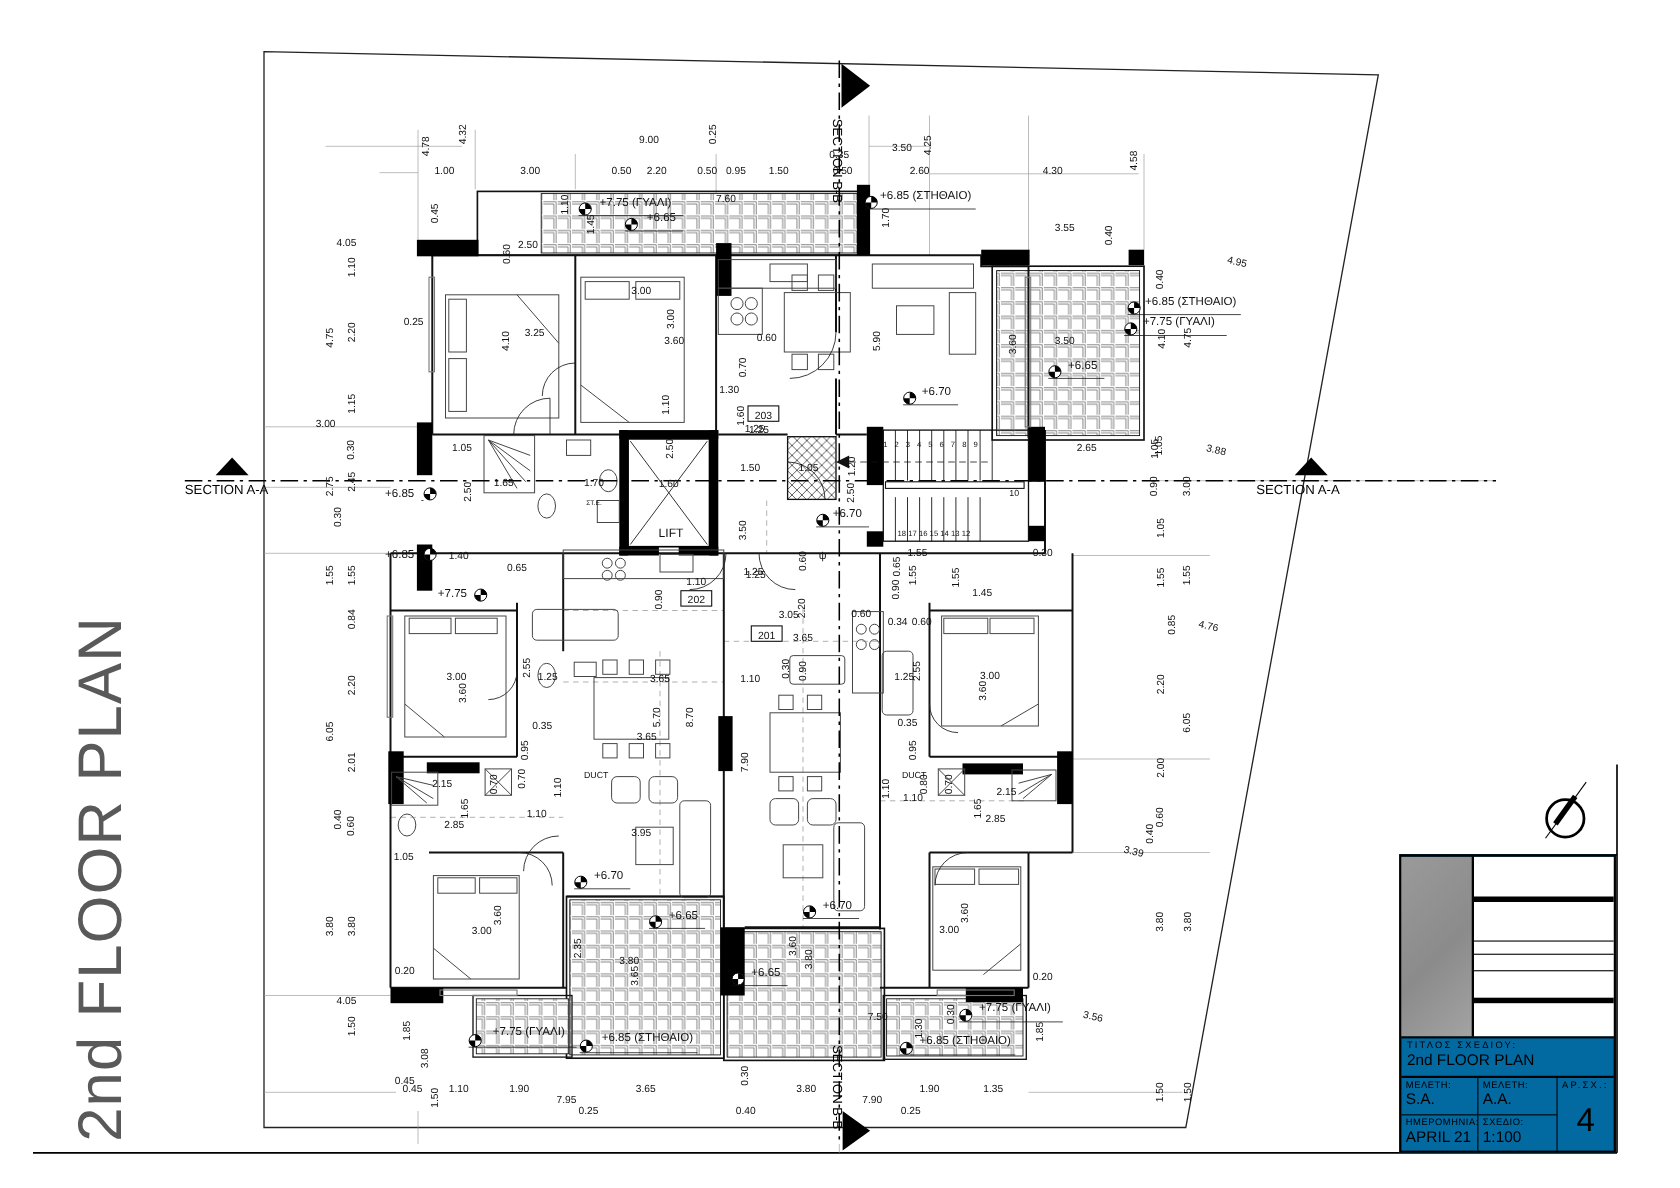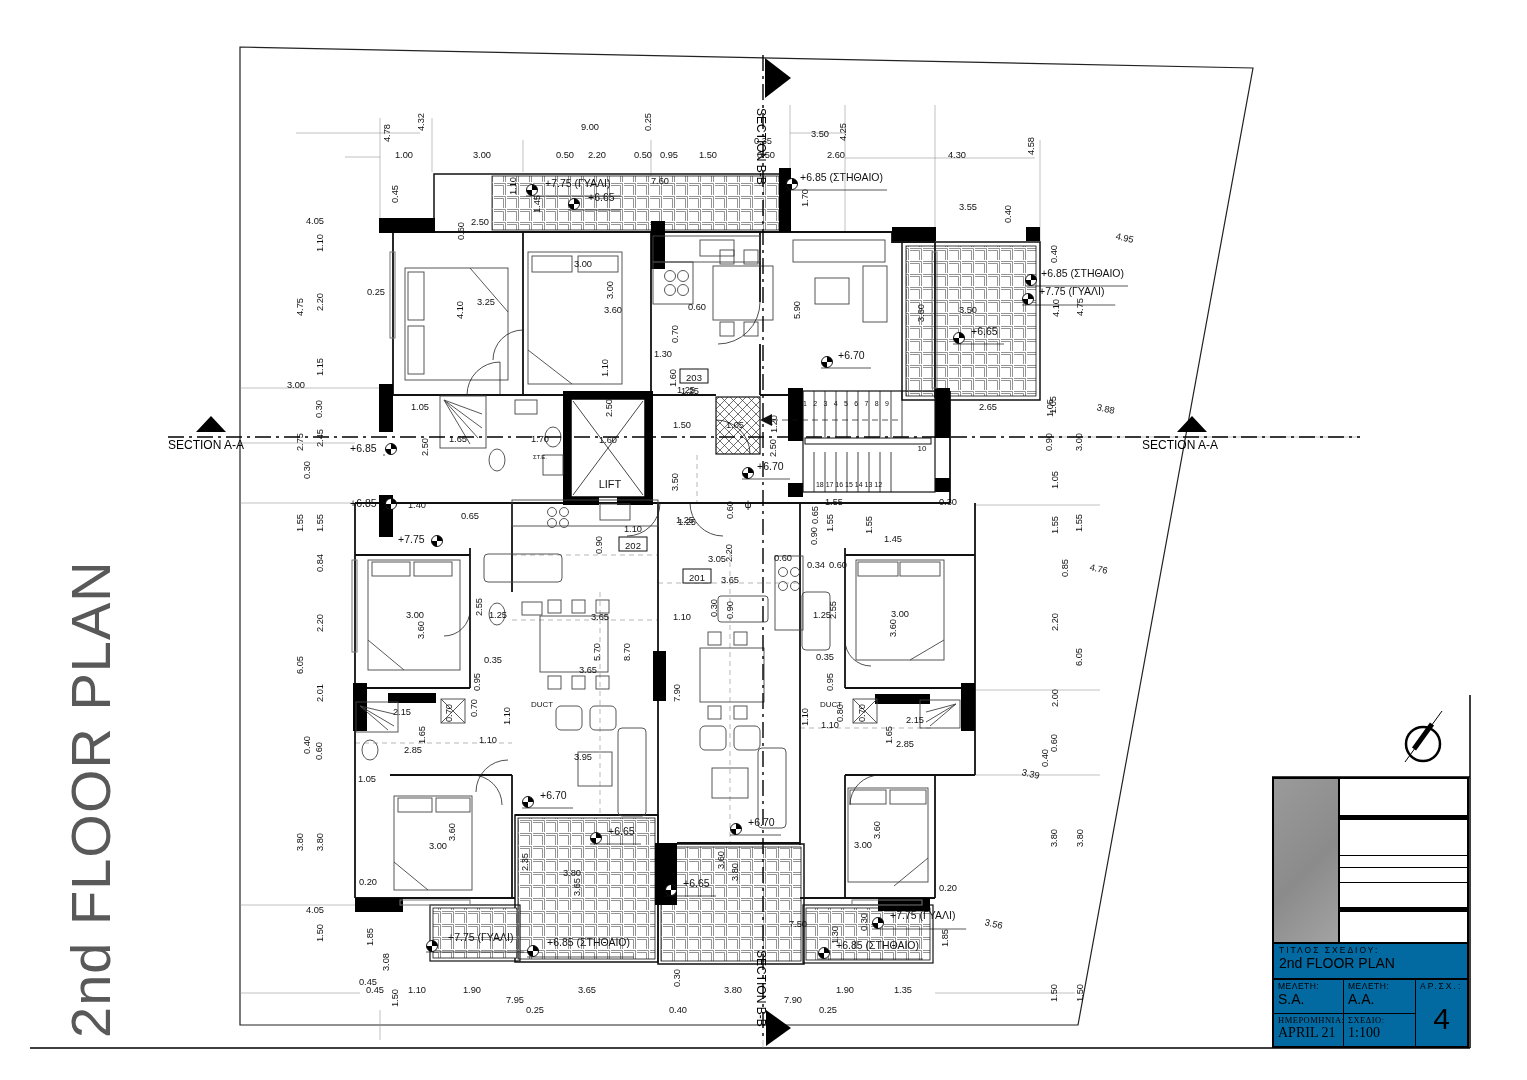--- a/index.html
+++ b/index.html
@@ -13,21 +13,21 @@
   .tb-logo{display:flex;height:163px;border-bottom:2px solid #000;}
   .tb-logo-gray{width:64px;background:linear-gradient(135deg,#9a9a9a,#8b8b8b 55%,#a3a3a3);border-right:2px solid #000;}
   .tb-logo-lines{flex:1;position:relative;background:#fff;}
   .tb-logo-lines div{position:absolute;left:0;right:0;background:#000;}
   .tb-row-title{height:36px;border-bottom:2px solid #000;padding:1px 5px;box-sizing:border-box;}
   .tb-label{font-size:8.5px;letter-spacing:2px;color:#000;}
   .tb-value{font-size:14px;color:#000;}
   .tb-grid{display:flex;height:66px;}
   .tb-col{display:flex;flex-direction:column;border-right:1.5px solid #000;box-sizing:border-box;justify-content:flex-end;}
   .tb-cell{flex:1;padding:1px 4px;box-sizing:border-box;}
-  .tb-cell + .tb-cell{border-top:1.5px solid #000;font-family:Liberation Serif, serif;}
+  .tb-cell + .tb-cell{border-top:1.5px solid #000;}
   .tb-cell .tb-label{letter-spacing:0.5px;}
   .tb-arsx{width:51px;display:flex;flex-direction:column;border-right:none;}
   .tb-big{font-size:30px;text-align:center;flex:1;display:flex;align-items:center;justify-content:center;}
 </style>
 </head>
 <body>
 
 <div id="sheet">
 
 <svg id="plan" width="1527" height="1080" viewBox="0 0 1527 1080" xmlns="http://www.w3.org/2000/svg">

